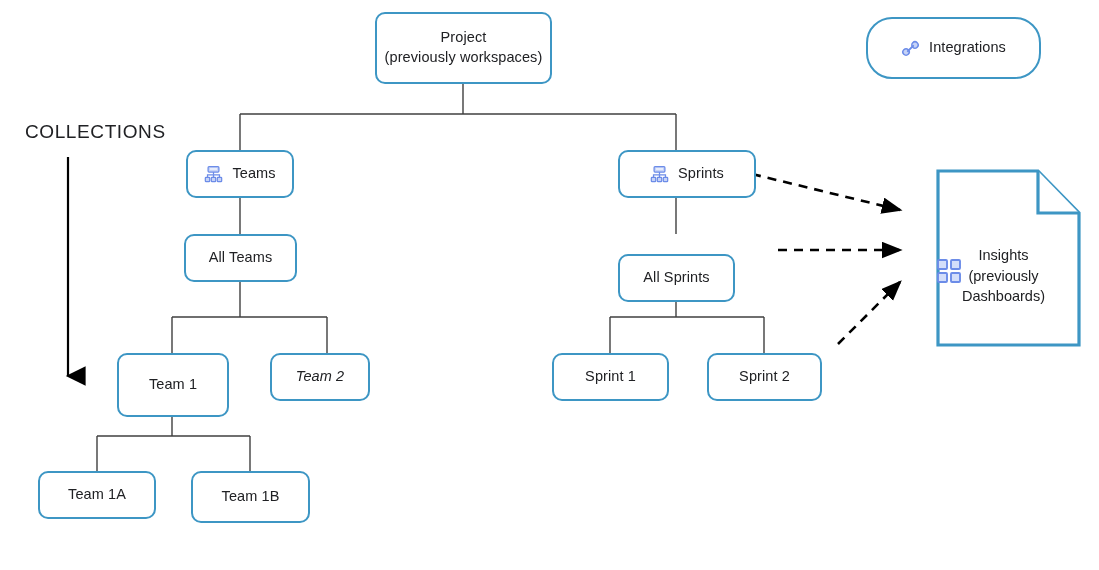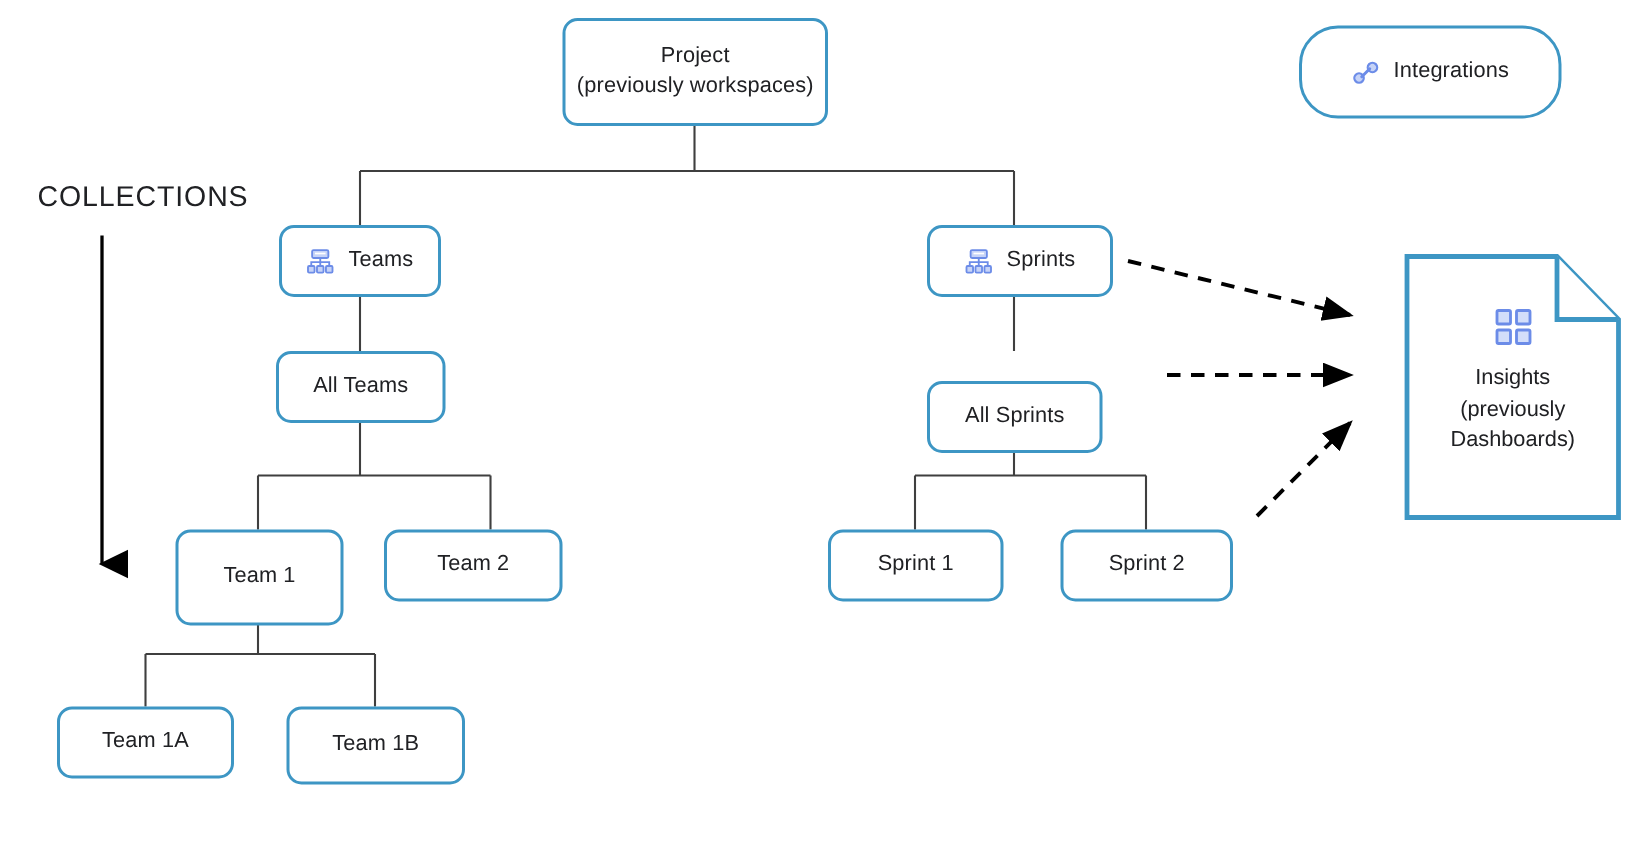--- a/index.html
+++ b/index.html
@@ -75,21 +75,20 @@
     left: 0;
     top: 0;
   }
   .doc-inner {
     position: absolute;
     left: 0;
     top: 0;
     width: 100%;
     height: 100%;
     display: flex;
-    flex-direction: column;
     align-items: center;
     justify-content: flex-start;
     padding-top: 36px;
     box-sizing: border-box;
   }
   .doc-inner .grid-icon { margin-bottom: 11px; }
   .doc-inner .doc-label {
     font-size: 14.5px;
     line-height: 1.42;
     text-align: center;
@@ -183,21 +182,21 @@
           <path d="M10 7.4 L10 10.3"></path>
           <path d="M3.7 13.0 L3.7 10.3 L16.3 10.3 L16.3 13.0"></path>
           <path d="M10 10.3 L10 13.0"></path>
         </g>
         <rect x="6.3" y="3.6" width="7.4" height="1.2" fill="#ffffff"></rect>
       </svg>
     </span>
     <span class="label">Teams</span>
   </div>
 
-  <div class="node with-icon" style="left:618px; top:150px; width:124px; height:48px;">
+  <div class="node with-icon" style="left:618px; top:150px; width:138px; height:48px;">
     <span class="icon">
       <svg width="19" height="19" viewBox="0 0 20 20">
         <g stroke="#6c8ce8" stroke-width="1.3" fill="#c6d3f7">
           <rect x="4.3" y="1.8" width="11.4" height="5.6" rx="1"></rect>
           <rect x="1.4" y="13.0" width="4.6" height="4.6" rx="0.8"></rect>
           <rect x="7.7" y="13.0" width="4.6" height="4.6" rx="0.8"></rect>
           <rect x="14.0" y="13.0" width="4.6" height="4.6" rx="0.8"></rect>
         </g>
         <g stroke="#6c8ce8" stroke-width="1.3" fill="none">
           <path d="M10 7.4 L10 10.3"></path>
@@ -215,21 +214,21 @@
   </div>
 
   <div class="node" style="left:618px; top:234px; width:117px; height:48px;margin-top:20px;">
     <span class="label">All Sprints</span>
   </div>
 
   <div class="node" style="left:117px; top:353px; width:112px; height:64px;justify-content:center;">
     <span class="label">Team 1</span>
   </div>
 
-  <div class="node" style="left:256px; top:353px; width:119px; height:48px;">
+  <div class="node" style="left:270px; top:353px; width:100px; height:48px;font-style:italic;">
     <span class="label">Team 2</span>
   </div>
 
   <div class="node" style="left:38px; top:471px; width:118px; height:48px;">
     <span class="label">Team 1A</span>
   </div>
 
   <div class="node" style="left:191px; top:471px; width:119px; height:52px;">
     <span class="label">Team 1B</span>
   </div>

